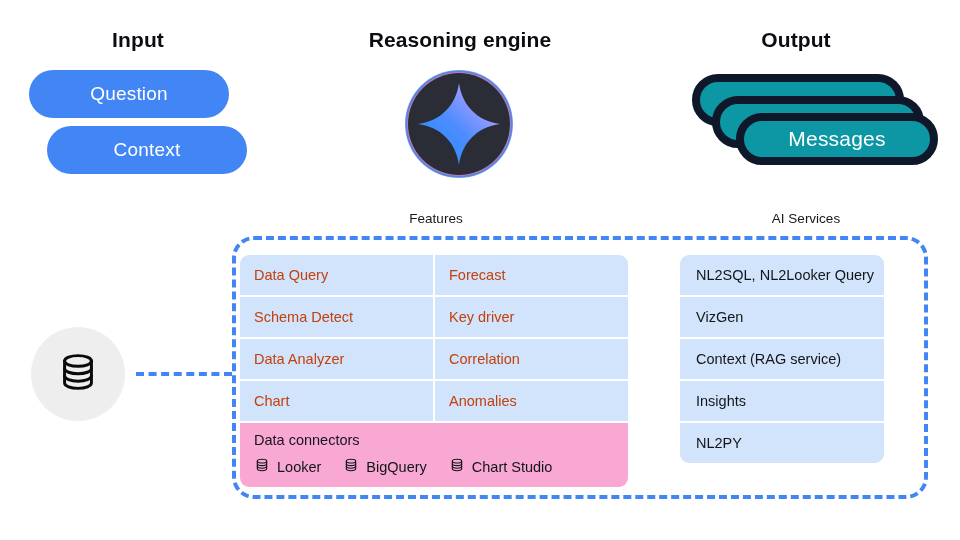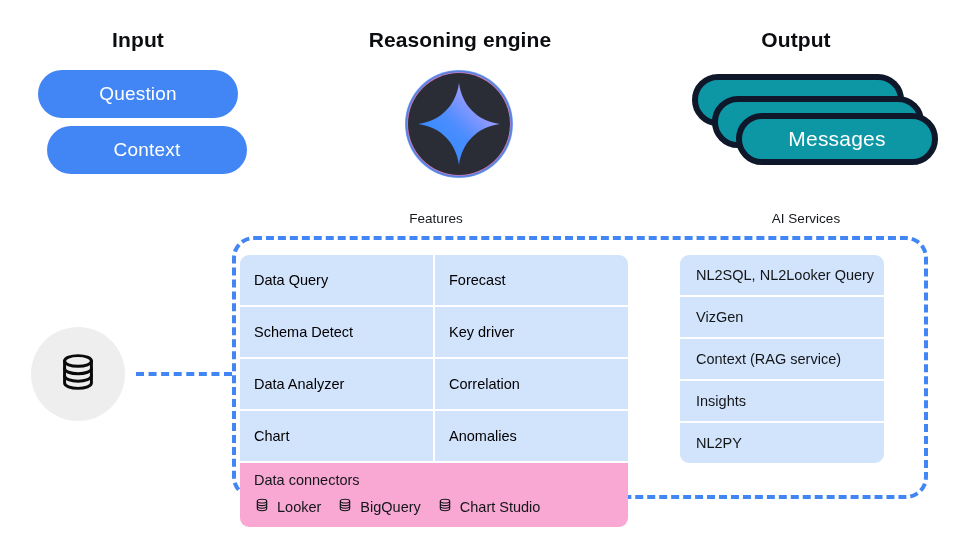--- a/index.html
+++ b/index.html
@@ -41,38 +41,38 @@
     background: #4285F4;
     border-radius: 999px;
     color: #ffffff;
     font-size: 19px;
     font-weight: 400;
     display: flex;
     align-items: center;
     justify-content: center;
     letter-spacing: .2px;
   }
-  #pill-question { left: 38px; top: 70px;  width: 200px; height: 48px; }
+  #pill-question { left: 29px; top: 70px;  width: 200px; height: 48px; }
   #pill-context  { left: 47px; top: 126px; width: 200px; height: 48px; }
 
   
   #engine-icon {
     position: absolute;
     left: 404px;
     top: 69px;
     width: 110px;
     height: 110px;
   }
 
   
   .msg {
     position: absolute;
     border-radius: 999px;
     background: #0d97a4;
-    border: 6px solid #0f172a;
+    border: 8px solid #0f172a;
     box-sizing: border-box;
   }
   #msg-back   { left: 692px; top: 74px;  width: 212px; height: 52px; }
   #msg-mid    { left: 712px; top: 96px;  width: 212px; height: 52px; }
   #msg-front  {
     left: 736px; top: 113px; width: 202px; height: 52px;
     display: flex; align-items: center; justify-content: center;
     color: #ffffff; font-size: 21px; letter-spacing: .2px;
   }
 
@@ -144,47 +144,47 @@
     background: #ffffff;
   }
   .feat-row {
     display: flex;
     gap: 2px;
     margin-bottom: 2px;
   }
   .feat-row:last-child { margin-bottom: 0; }
   .cell {
     background: #d2e3fc;
-    height: 50px;
+    height: 40px;
     display: flex;
     align-items: center;
     padding-left: 14px;
     font-size: 14.5px;
-    color: #000000;
+    color: #c2410c;
     box-sizing: border-box;
     white-space: nowrap;
   }
   .cell.left  { width: 193px; }
   .cell.right { width: 193px; }
 
   #connectors-cell {
     background: #f9a8d4;
     width: 388px;
     box-sizing: border-box;
     padding: 9px 14px 11px 14px;
   }
   #connectors-title {
     font-size: 14.5px;
     color: #131619;
     margin-bottom: 9px;
   }
   #connectors-list {
     display: flex;
     align-items: center;
-    gap: 16px;
+    gap: 22px;
   }
   .connector {
     display: flex;
     align-items: center;
     gap: 7px;
     font-size: 14.5px;
     color: #131619;
     white-space: nowrap;
   }
 

